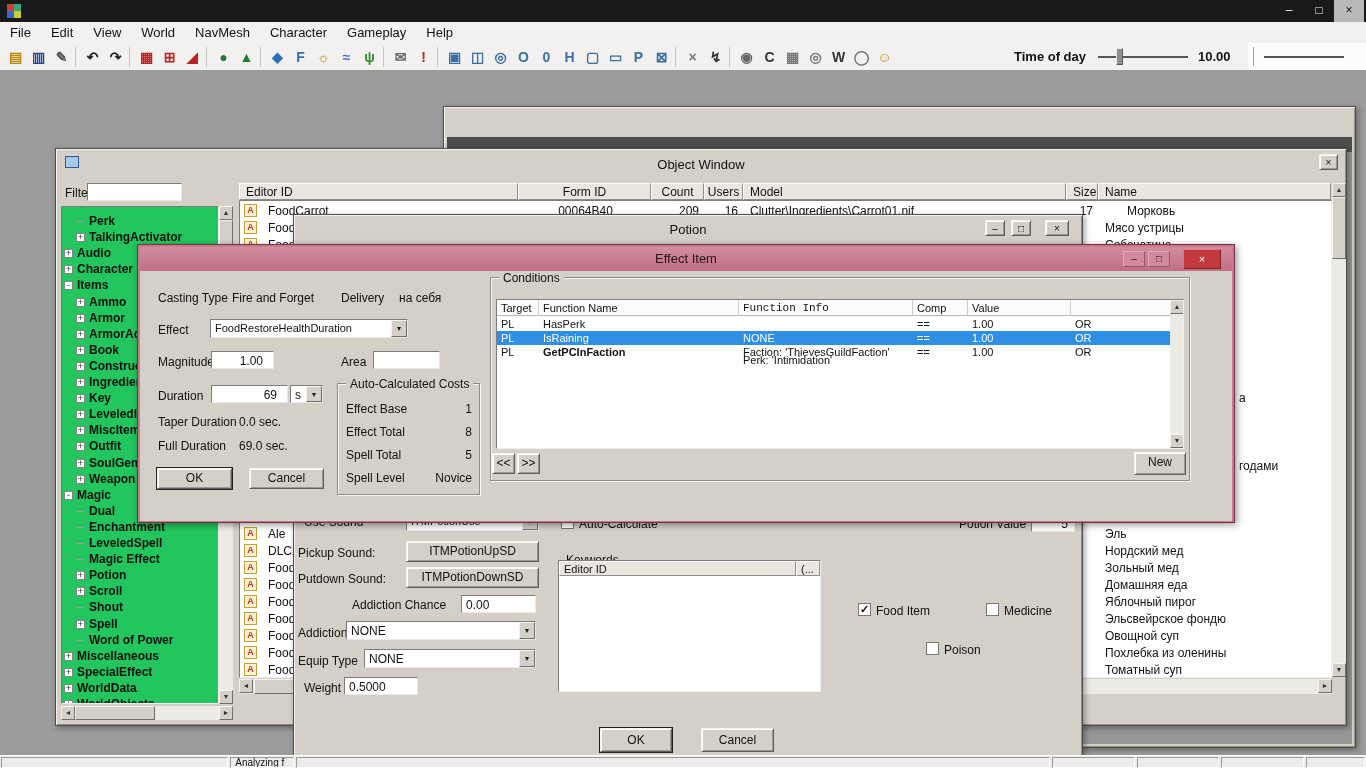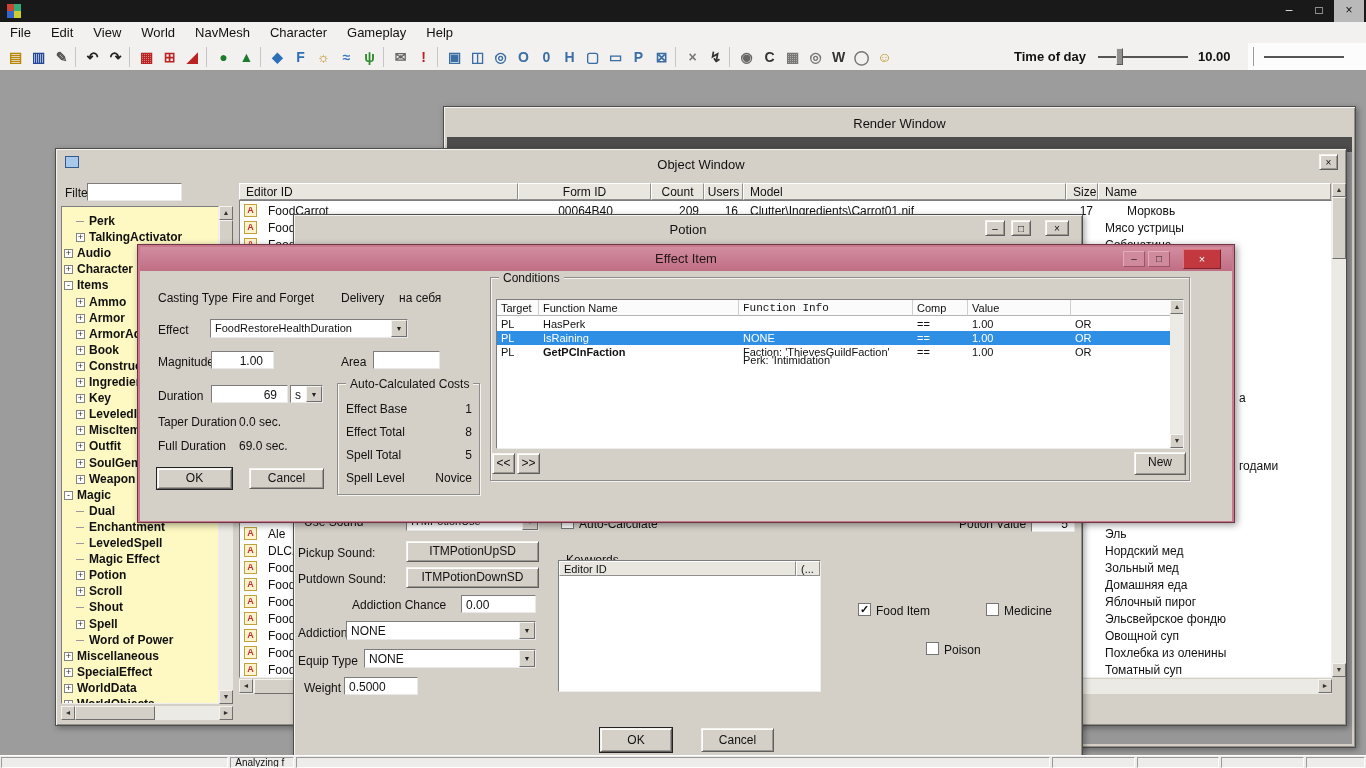--- a/index.html
+++ b/index.html
@@ -56,21 +56,21 @@
   
   .renderwin{left:443px;top:106px;width:913px;height:642px;z-index:1}
   .rw-title{position:absolute;left:0;right:0;top:9px;text-align:center;font-size:13px}
   .rw-band{position:absolute;left:3px;top:30px;right:3px;height:15px;background:#4c4c4c}
   .rw-body{position:absolute;left:3px;top:45px;right:3px;bottom:3px;background:#979797}
   
   .objwin{left:55px;top:148px;width:1292px;height:578px;z-index:2}
   .ow-sysicon{position:absolute;left:9px;top:7px;width:14px;height:12px;background:#a9c9ea;border:1px solid #335a8e}
   .ow-title{position:absolute;left:0;right:0;top:8px;text-align:center;font-size:13px}
   .ow-close{position:absolute;right:8px;top:5px;width:19px;height:16px;line-height:15px;font-size:10px}
-  .tree{position:absolute;left:5px;top:57px;width:158px;height:498px;background:#fef9c3;
+  .tree{position:absolute;left:5px;top:57px;width:158px;height:498px;background:#22c55e;
     border:1px solid;border-color:#7d7d7d #eee #eee #7d7d7d;overflow:hidden}
   .trow2{position:absolute;display:flex;align-items:center;height:16px;white-space:nowrap}
   .tsign{flex:0 0 9px;width:9px;height:9px;border:1px solid #848484;background:#fff;font-size:9px;line-height:7px;text-align:center;margin-right:4px;color:#333}
   .tsign.leaf{border:none;background:transparent;position:relative}
   .tsign.leaf::after{content:"";position:absolute;left:0;top:4px;width:8px;height:1px;background:#9a9a9a}
   .tlabel{font-size:12px;font-weight:bold}
   .hcell{position:absolute;top:0;height:17px;background:#e9e6e0;border:1px solid;border-color:#fff #8f8f8f #8f8f8f #fff;
     font-size:12px;padding-top:1px;white-space:nowrap;overflow:hidden}
   .al-l{text-align:left;padding-left:6px}.al-c{text-align:center}.al-r{text-align:right;padding-right:6px}
   .tbl-body{position:absolute;left:183px;top:51px;width:1093px;height:478px;background:#fff;
@@ -190,21 +190,20 @@
     <div class="tod-slider">
       <div class="tod-track"></div>
       <div class="tod-handle"></div>
     </div>
     <div class="tod-value">10.00</div>
     <div class="tb-div"></div>
     <div class="tod-track2"></div>
   </div>
 
   <div class="winframe renderwin">
-    <div class="rw-title">Render Window</div>
     <div class="rw-band"></div>
     <div class="rw-body"></div>
   </div>
 
   <div class="winframe objwin">
     <span class="ow-sysicon"></span>
     <div class="ow-title">Object Window</div>
     <span class="btn ow-close">×</span>
 
     <div class="lbl" style="left:9px;top:37px">Filter</div>

